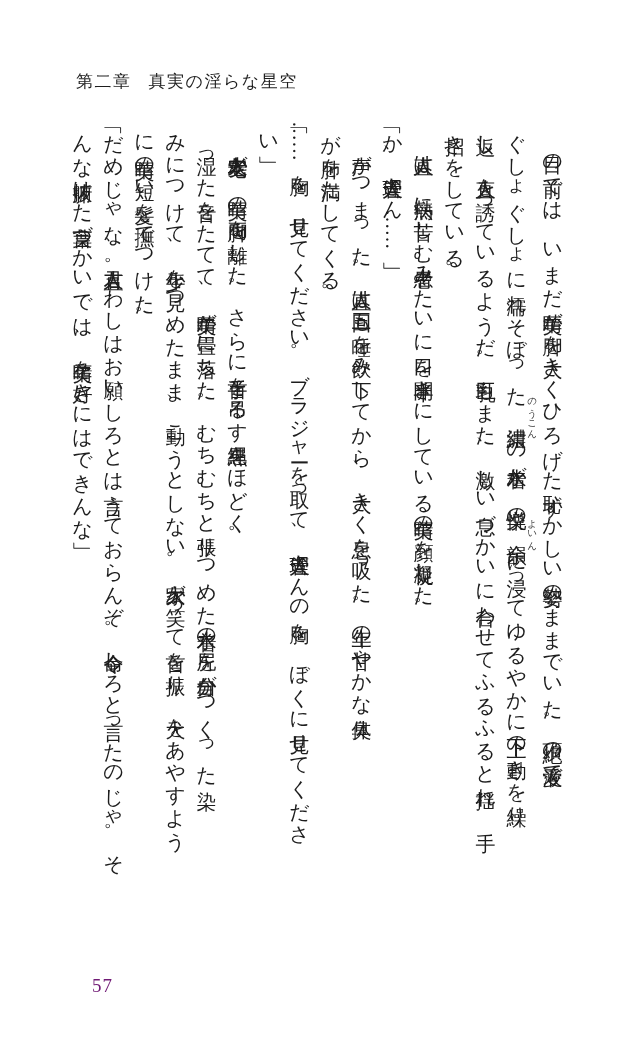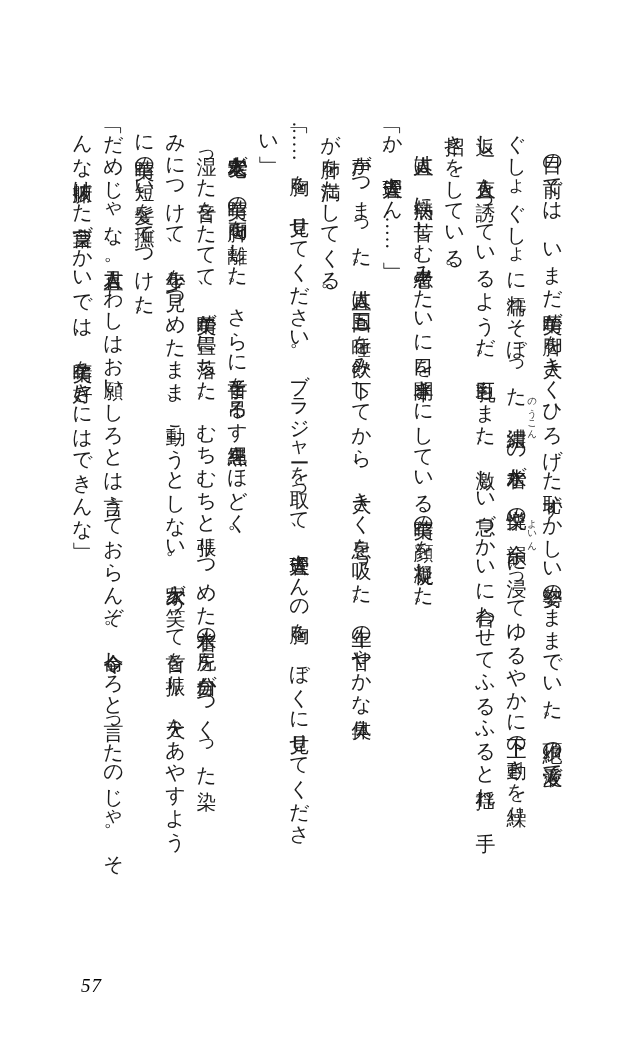--- a/index.html
+++ b/index.html
@@ -39,32 +39,34 @@
     white-space: nowrap;
   }
   ruby { ruby-align: center; }
   rt {
     font-size: 9.5px;
     letter-spacing: 0;
     opacity: 0.9;
   }
   .page-number {
     position: absolute;
-    left: 81px; top: 975px;
+    left: 92px; top: 975px;
     font-size: 19px;
-    font-style: italic;
-    color: #000000;
+    color: #701a75;
     letter-spacing: 1px;
   }
 </style>
 </head>
 <body>
 
 <div class="page" style="background: rgb(255, 255, 255); color: rgb(29, 29, 29);">
 
+  <div class="running-head">
+    <span>第二章</span><span class="chapter-title">真実の淫らな星空</span>
+  </div>
 
   <div class="text-block">
     <div class="line">　目の前では、いまだ美晴が脚を大きくひろげた恥ずかしい姿勢のままでいた。絶頂の愛液で</div>
     <div class="line"><span>ぐしょぐしょに濡れそぼった</span><ruby><span>濃紺</span><rt>のうこん</rt></ruby><span>の水着が、悦楽の</span><ruby><span>余韻</span><rt>よいん</rt></ruby><span>に浸ってゆるやかに上下の動きを繰り</span></div>
     <div class="line">返し、直人を誘っているようだ。巨乳もまた、激しい息づかいに合わせてふるふると揺れ、手</div>
     <div class="line">招きをしている。</div>
     <div class="line">　直人は、熱病に苦しむ患者みたいに口を半開きにしている美晴の顔を凝視した。</div>
     <div class="line">「か、管理人さん……」</div>
     <div class="line">　声がつまった。直人は三回も唾を飲み下してから、大きく息を吸った。年上の甘やかな体臭</div>
     <div class="line">が肺を満たしてくる。</div>

